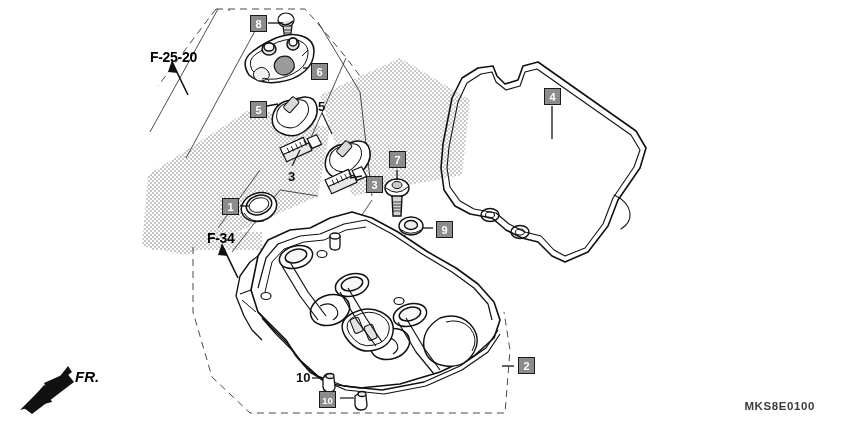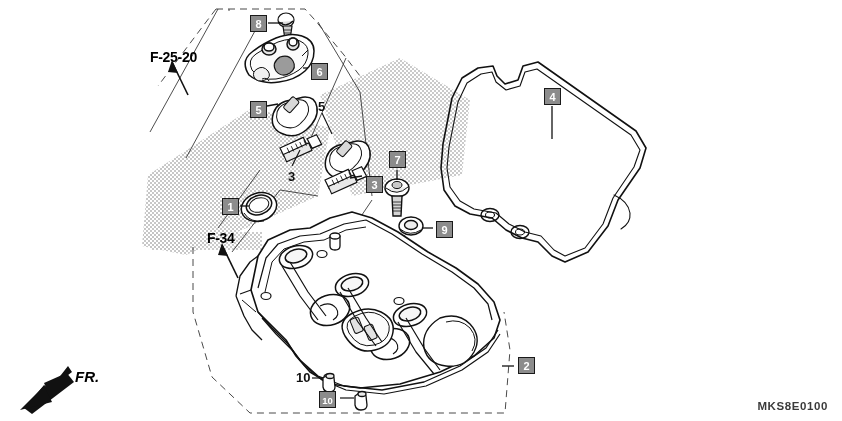--- a/index.html
+++ b/index.html
@@ -44,21 +44,21 @@
     font-size:14px;
     font-weight:800;
     font-family:"Liberation Sans", sans-serif;
     letter-spacing:-0.3px;
     white-space:nowrap;
     line-height:1;
   }
   
   .drawcode{
     position:absolute;
-    right:14px;bottom:9px;
+    right:27px;bottom:9px;
     color:#3b3b3b;
     font-size:11.5px;
     font-weight:700;
     letter-spacing:0.6px;
     font-family:"Liberation Sans", sans-serif;
   }
   .frlabel{
     position:absolute;
     color:#000;
     font-size:15px;

